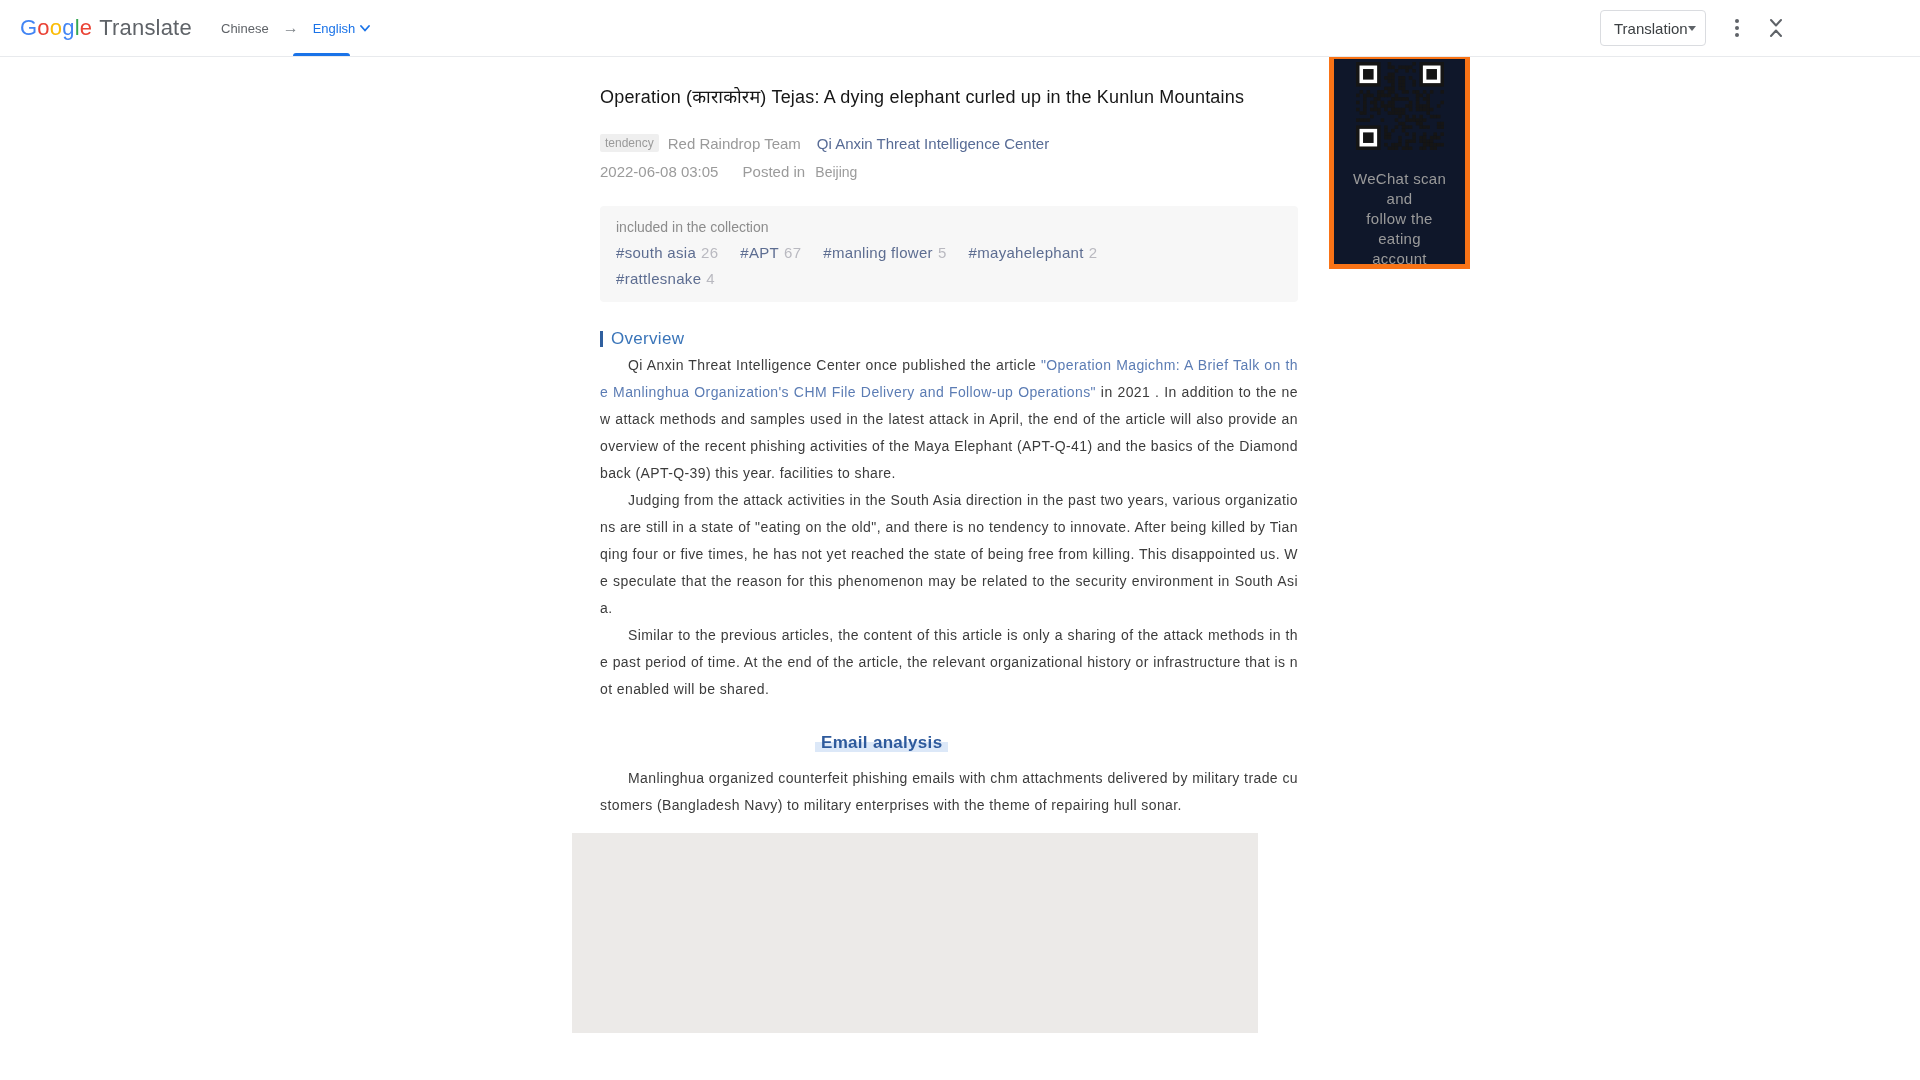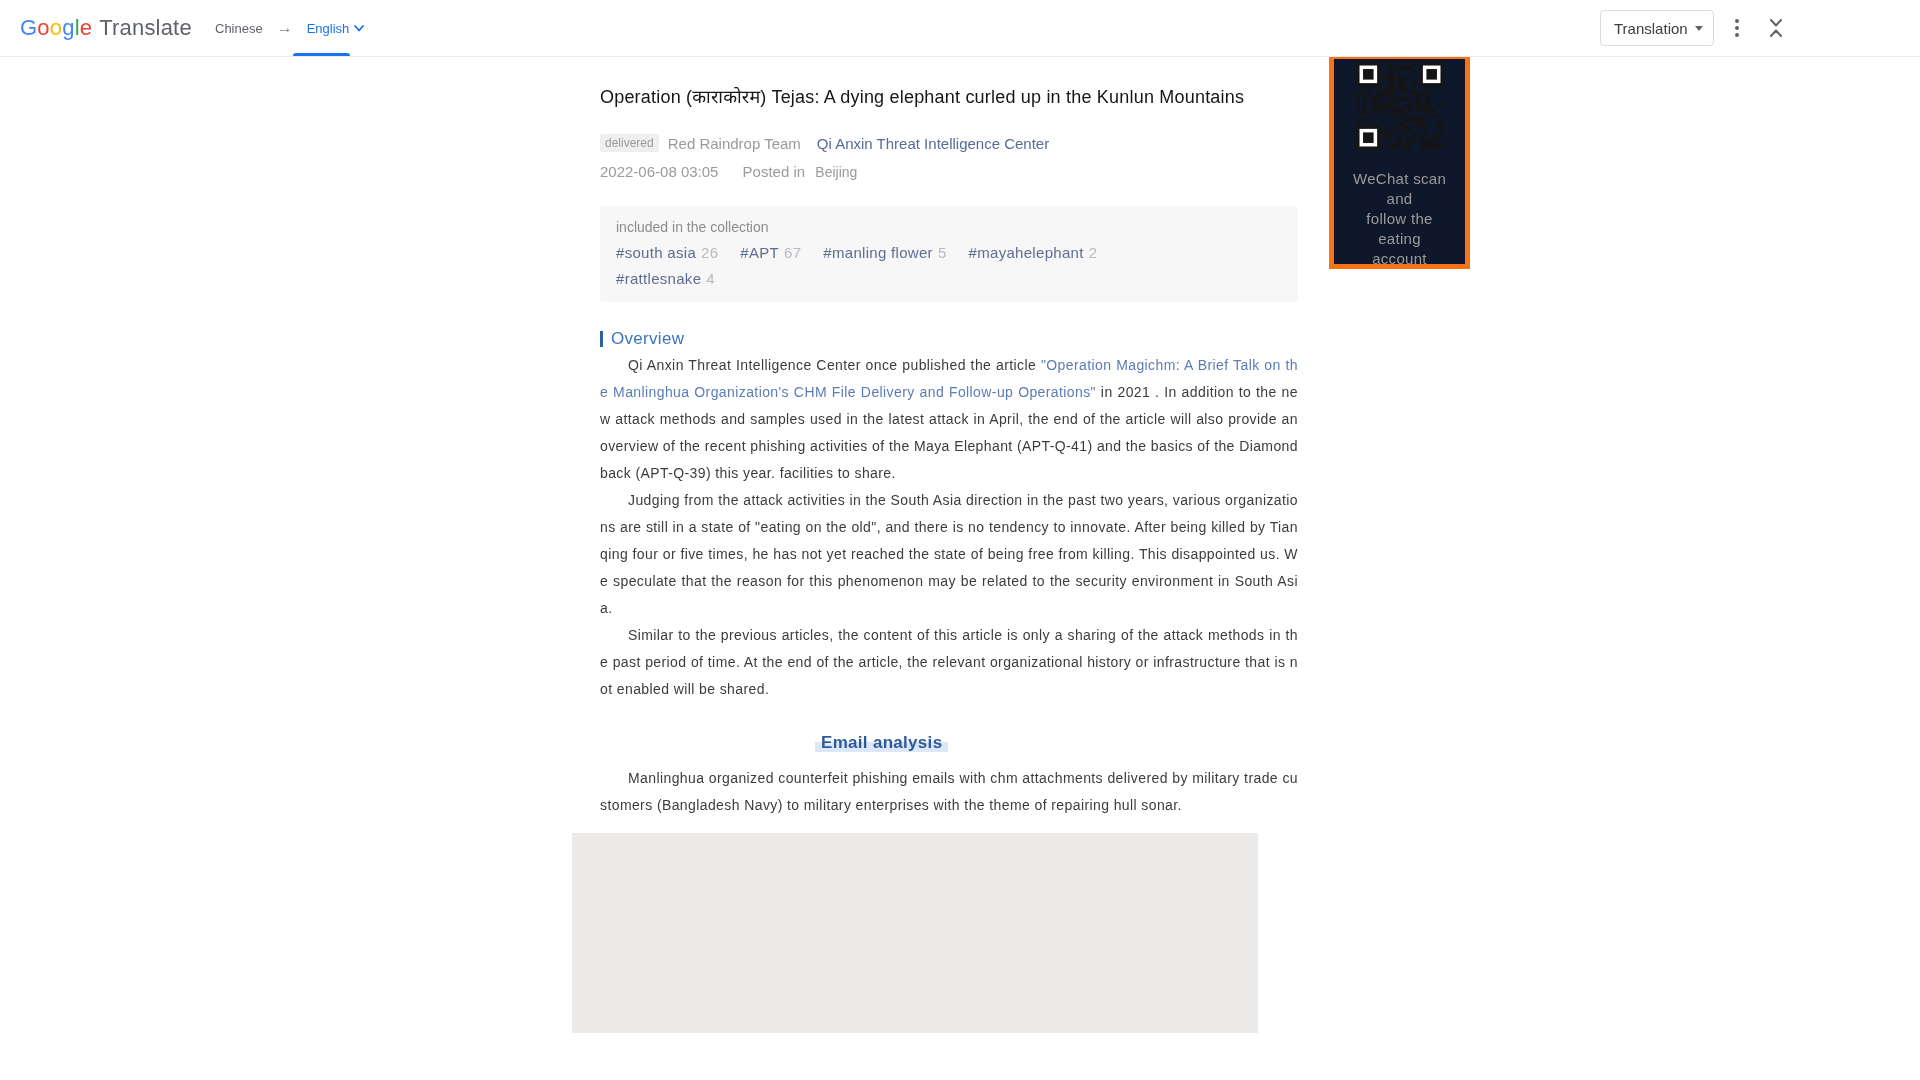--- a/index.html
+++ b/index.html
@@ -6,26 +6,26 @@
   body{
     width:1920px;height:1080px;overflow:hidden;background:#fff;position:relative;
     font-family:"Liberation Sans", sans-serif;
     -webkit-font-smoothing:antialiased;
   }
   
   .topbar{position:absolute;left:0;top:0;width:1920px;height:56px;background:#fff;border-bottom:1px solid #e8eaed;z-index:5;}
   .logo{position:absolute;left:20px;top:0;height:56px;display:flex;align-items:center;font-size:22px;letter-spacing:.2px;cursor:pointer;}
   .logo .product{color:#5f6368;margin-left:7px;}
   .c-b{color:#4285F4}.c-r{color:#EA4335}.c-y{color:#FBBC05}.c-g{color:#34A853}
-  .langbar{position:absolute;left:215px;top:0;height:56px;display:flex;align-items:center;font-size:13px;}
+  .langbar{position:absolute;left:221px;top:0;height:56px;display:flex;align-items:center;font-size:13px;}
   .src{color:#5f6368;cursor:pointer;}
   .arrow{color:#80868b;font-size:16px;margin:0 14px;}
   .tgt{color:#1a73e8;display:flex;align-items:center;gap:5px;cursor:pointer;}
   .underline{position:absolute;left:293px;top:53px;width:57px;height:3px;background:#1a73e8;border-radius:3px 3px 0 0;}
-  .trans-btn{position:absolute;left:1600px;top:10px;width:114px;height:36px;box-sizing:border-box;
+  .trans-btn{position:absolute;left:1600px;top:10px;width:106px;height:36px;box-sizing:border-box;
     border:1px solid #dadce0;border-radius:4px;background:#fff;display:flex;align-items:center;
     justify-content:space-between;padding:0 10px 0 13px;font-size:15px;color:#3c4043;cursor:pointer;}
   .caret{width:0;height:0;border-left:4px solid transparent;border-right:4px solid transparent;border-top:5px solid #5f6368;}
   .kebab{position:absolute;left:1729px;top:15px;width:16px;height:26px;display:flex;flex-direction:column;
     align-items:center;justify-content:center;gap:3px;cursor:pointer;}
   .kebab i{width:4px;height:4px;border-radius:50%;background:#5f6368;}
   .collapse-btn{position:absolute;left:1764px;top:16px;width:24px;height:24px;cursor:pointer;}
   
   .content{position:absolute;left:600px;top:56px;width:698px;}
   h1.title{margin:26px 0 0;font-size:18px;line-height:31px;font-weight:400;color:#161616;letter-spacing:.2px;}
@@ -96,21 +96,21 @@
       <polyline points="7,4 12,9.5 17,4" fill="none" stroke="#5f6368" stroke-width="2" stroke-linecap="round" stroke-linejoin="round"></polyline>
       <polyline points="7,20 12,14.5 17,20" fill="none" stroke="#5f6368" stroke-width="2" stroke-linecap="round" stroke-linejoin="round"></polyline>
     </svg>
   </div>
 </div>
 
 <div class="content">
   <h1 class="title">Operation (काराकोरम) Tejas: A dying elephant curled up in the Kunlun Mountains</h1>
 
   <div class="byline">
-    <span class="badge">delivered</span>
+    <span class="badge">tendency</span>
     <span>Red Raindrop Team</span>
     <span class="account">Qi Anxin Threat Intelligence Center</span>
   </div>
 
   <div class="dateline">
     <span>2022-06-08 03:05</span>
     <span class="posted">Posted in</span>
     <span class="loc">Beijing</span>
   </div>
 

